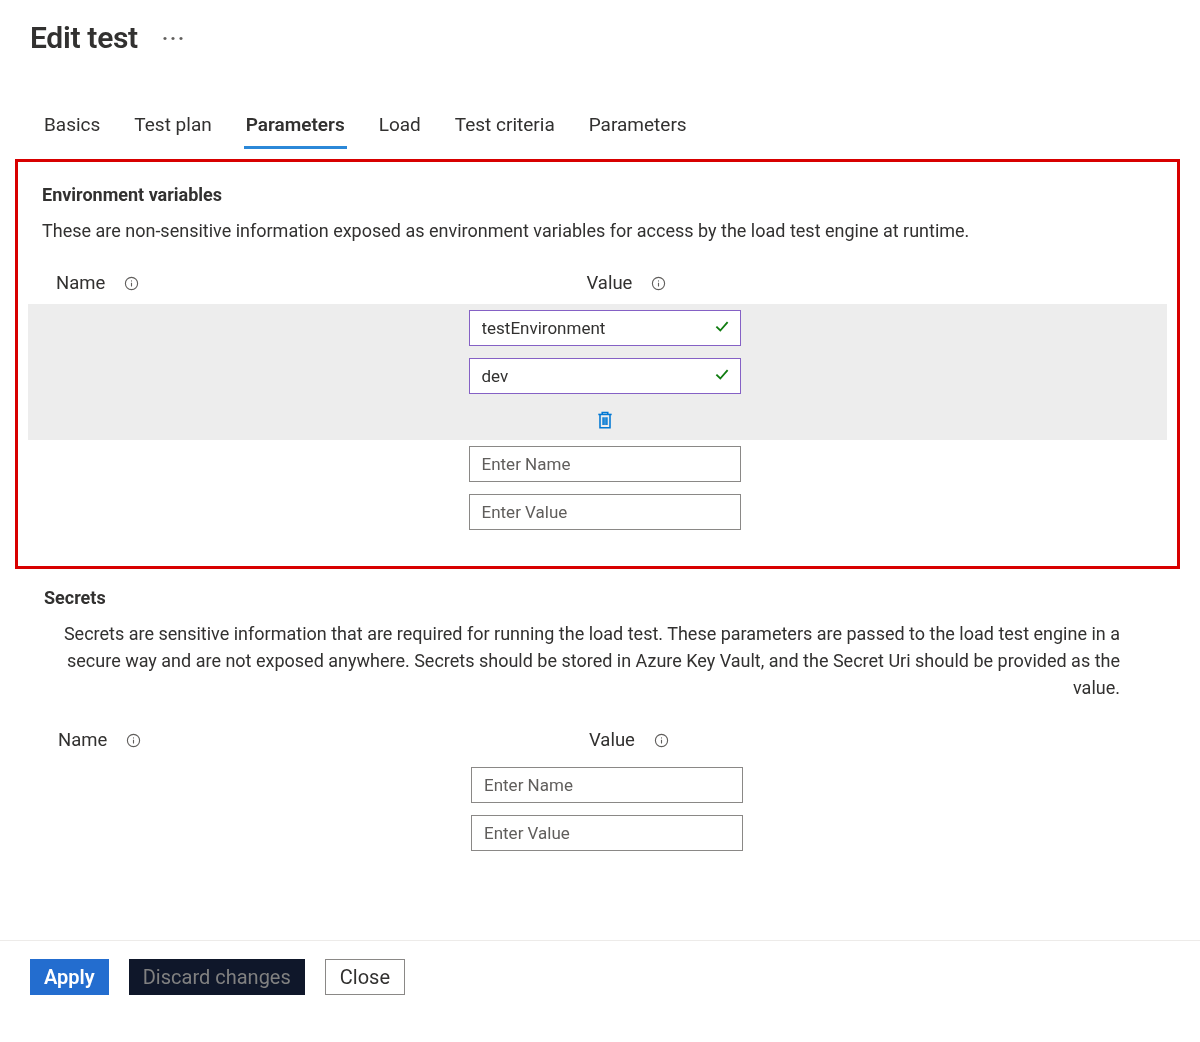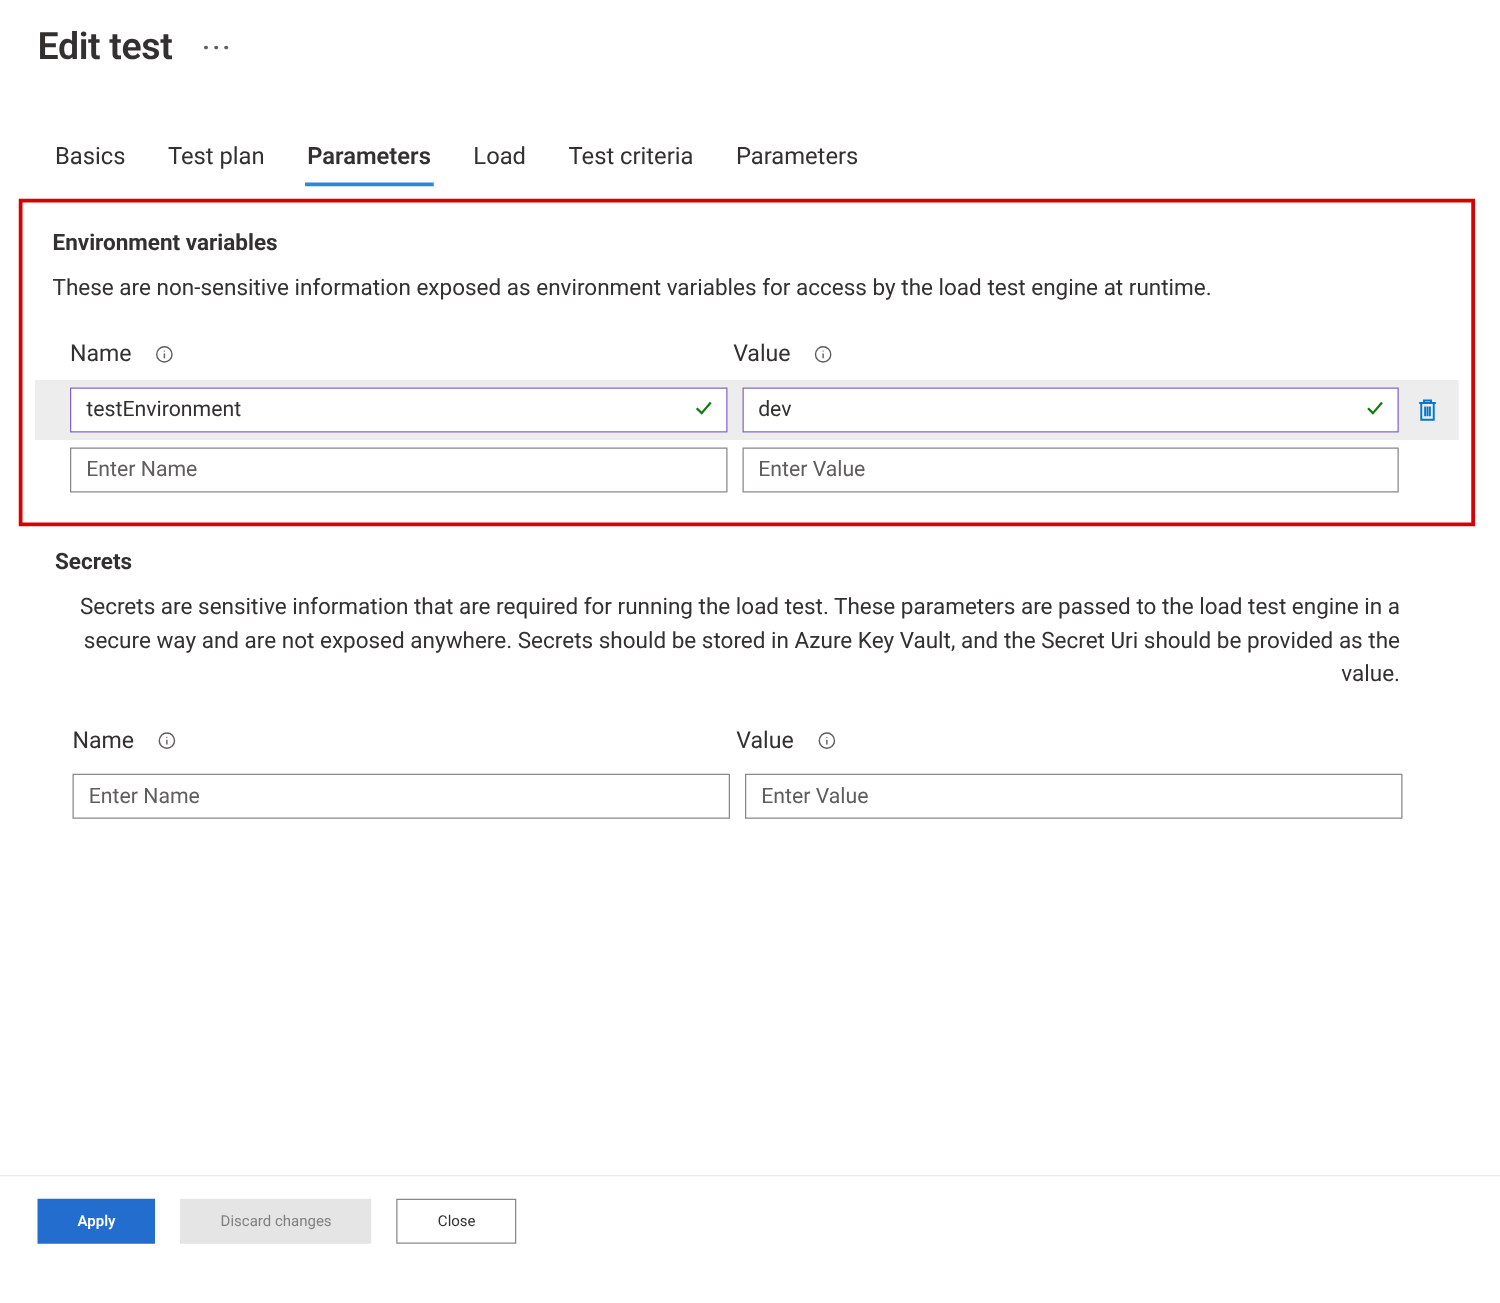--- a/index.html
+++ b/index.html
@@ -88,20 +88,21 @@
     display: inline-flex;
     align-items: center;
     justify-content: center;
   }
   .info-icon svg { width: 15px; height: 15px; }
   .row {
     display: flex;
     gap: 12px;
     align-items: center;
     padding: 6px 14px 6px 28px;
+    flex-direction: column;
   }
   .row.filled { background: #ededed; }
   .field {
     flex: 1;
     position: relative;
     display: flex;
     align-items: center;
   }
   .text-input {
     width: 100%;
@@ -138,33 +139,33 @@
   .secrets-block { padding-top: 18px; }
   .secrets-block .section-desc { padding-right: 50px; text-align: right; }
   .footer {
     border-top: 1px solid #edebe9;
     padding: 18px 0 18px 30px;
     display: flex;
     gap: 20px;
   }
   .btn {
     height: 36px;
-    padding: 0 32px;
-    font-size: 12px;
+    padding: 0 14px;
+    font-size: 20px;
     border: none;
     cursor: pointer;
     font-family: inherit;
   }
   .btn-primary {
     background: #236dcf;
     color: #fff;
     font-weight: 600;
   }
   .btn-muted {
-    background: #e5e5e5;
+    background: #0f172a;
     color: #808080;
   }
   .btn-outline {
     background: #fff;
     border: 1px solid #8a8886;
     color: #323130;
   }
 </style>
 </head>
 <body>

